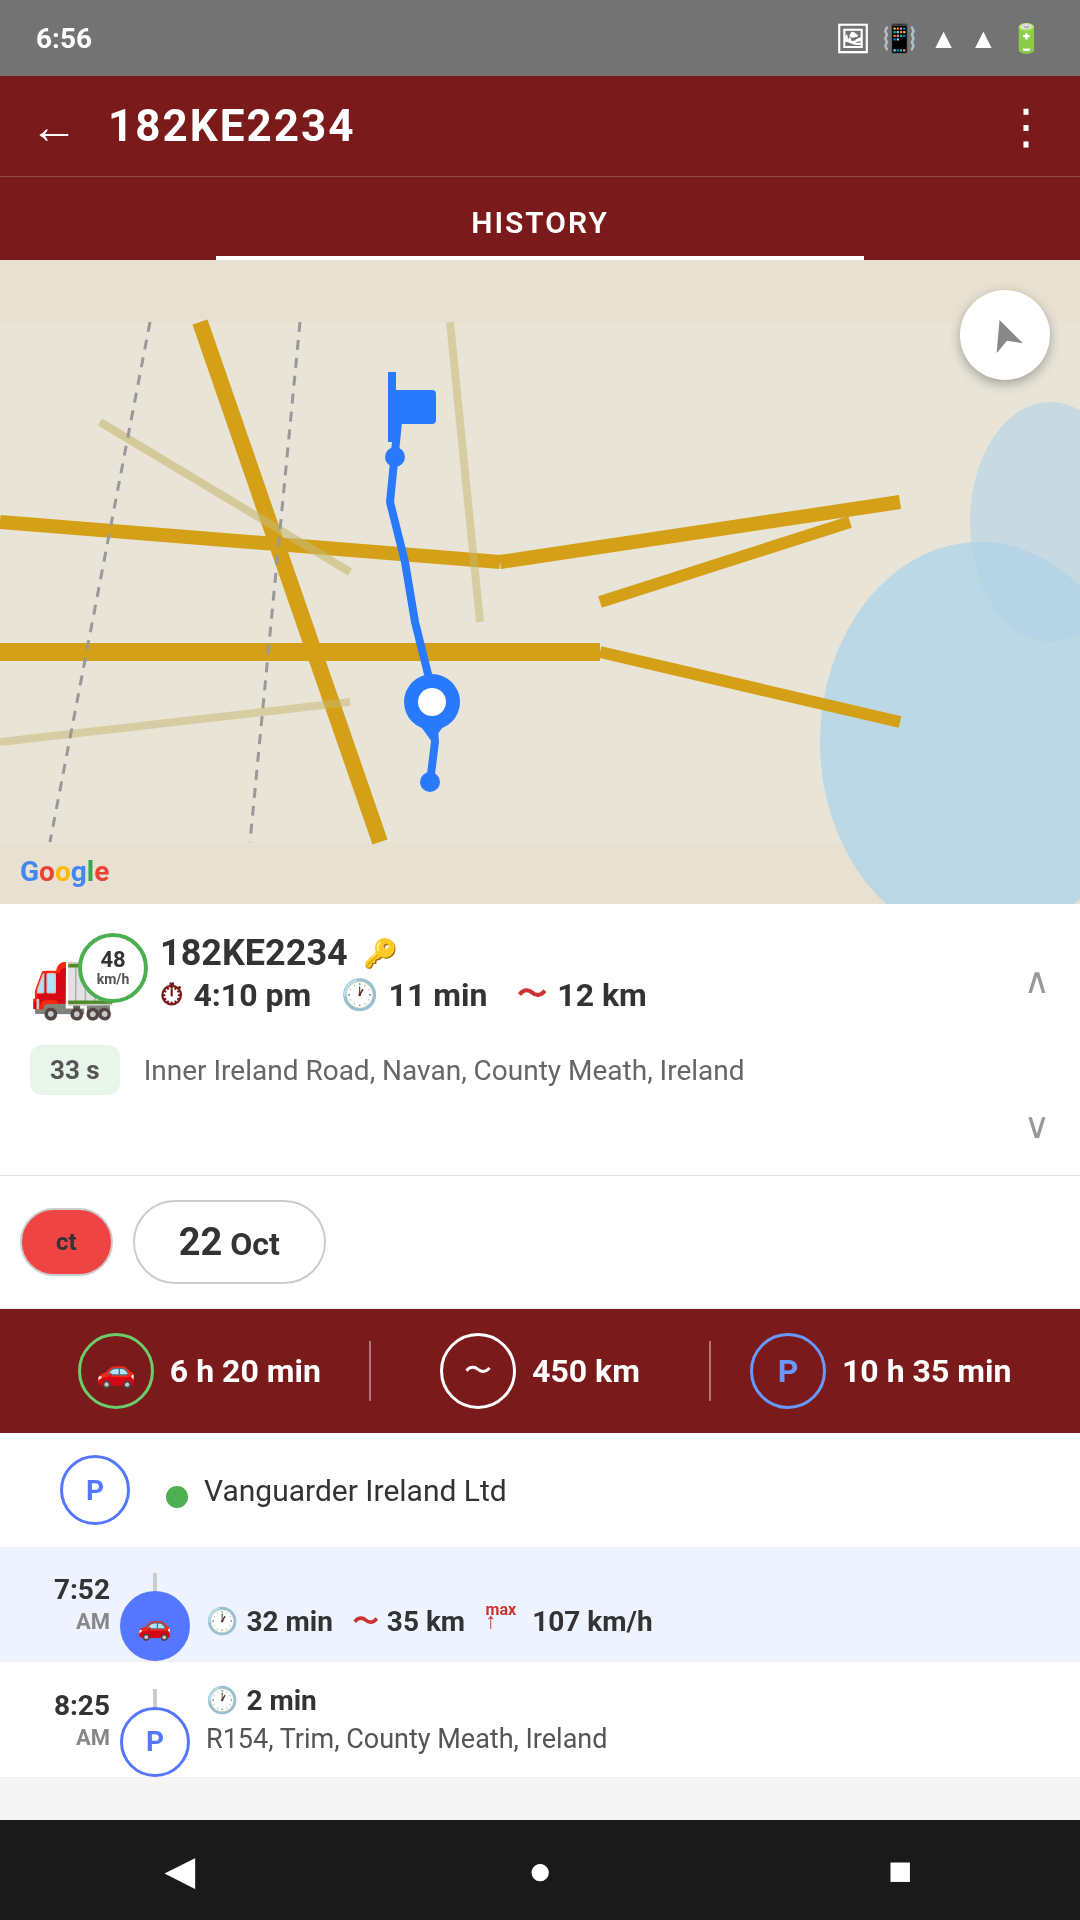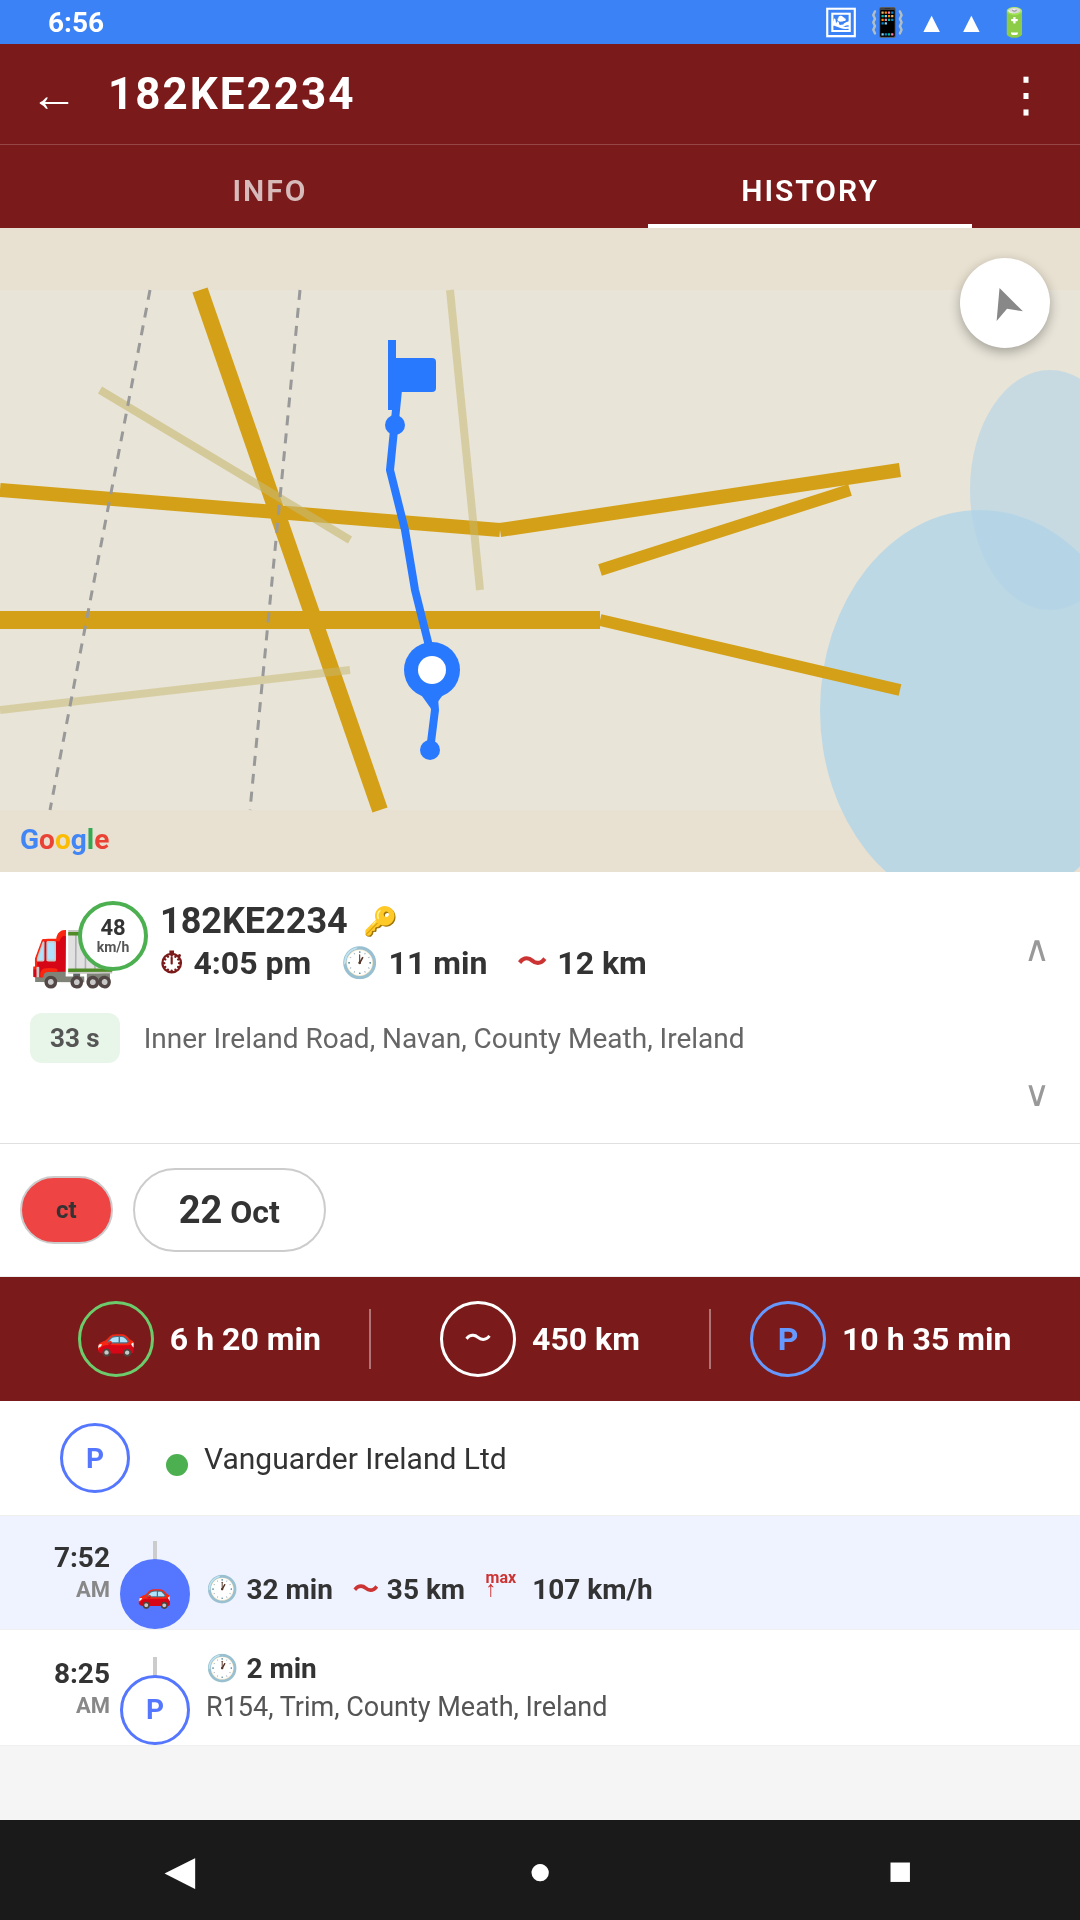--- a/index.html
+++ b/index.html
@@ -7,27 +7,27 @@
     body {
       width: 1080px;
       min-height: 1920px;
       font-family: 'Roboto', Arial, sans-serif;
       background: #f5f5f5;
       overflow-x: hidden;
     }
 
     
     .status-bar {
-      background: #3b82f6;
-      color: white;
-      height: 44px;
+      background: #737373;
+      color: white;
+      height: 76px;
       display: flex;
       align-items: center;
       justify-content: space-between;
-      padding: 0 48px;
+      padding: 0 36px;
       font-size: 28px;
       font-weight: bold;
     }
     .status-bar-icons {
       display: flex;
       align-items: center;
       gap: 12px;
     }
 
     
@@ -454,23 +454,20 @@
 
 <div class="header">
   <div class="header-left">
     <span style="font-size:48px;font-weight:bold;cursor:pointer;">←</span>
     <span class="header-title">182KE2234</span>
   </div>
   <span style="font-size:48px;cursor:pointer;">⋮</span>
 </div>
 
 <div class="tabs">
-  <div class="tab">
-    <span>INFO</span>
-  </div>
   <div class="tab active">
     <span>HISTORY</span>
   </div>
 </div>
 
 <div class="map-container">
   <svg class="route-svg" viewBox="0 0 1080 520" xmlns="http://www.w3.org/2000/svg">
 
     <rect width="1080" height="520" fill="#e8e4d8"></rect>
 
@@ -526,21 +523,21 @@
         </div>
       </div>
       <div>
         <div style="display:flex;align-items:center;gap:16px;">
           <span class="vehicle-name">182KE2234</span>
           <span class="key-icon">🔑</span>
         </div>
         <div class="vehicle-stats">
           <div class="stat-item">
             <span class="stat-icon">⏱</span>
-            <span>4:05 pm</span>
+            <span>4:10 pm</span>
           </div>
           <div class="stat-item">
             <span class="stat-icon">🕐</span>
             <span>11 min</span>
           </div>
           <div class="stat-item">
             <span class="stat-icon" style="color:#cc3333;">〜</span>
             <span>12 km</span>
           </div>
         </div>

